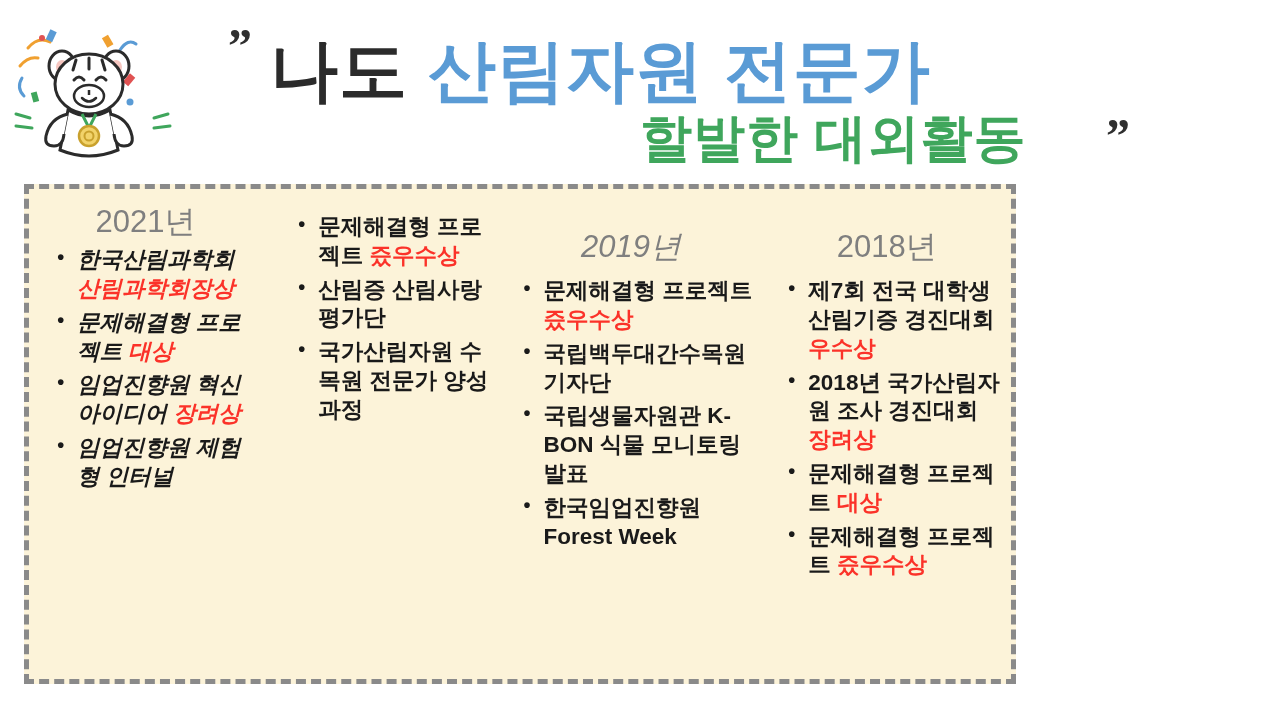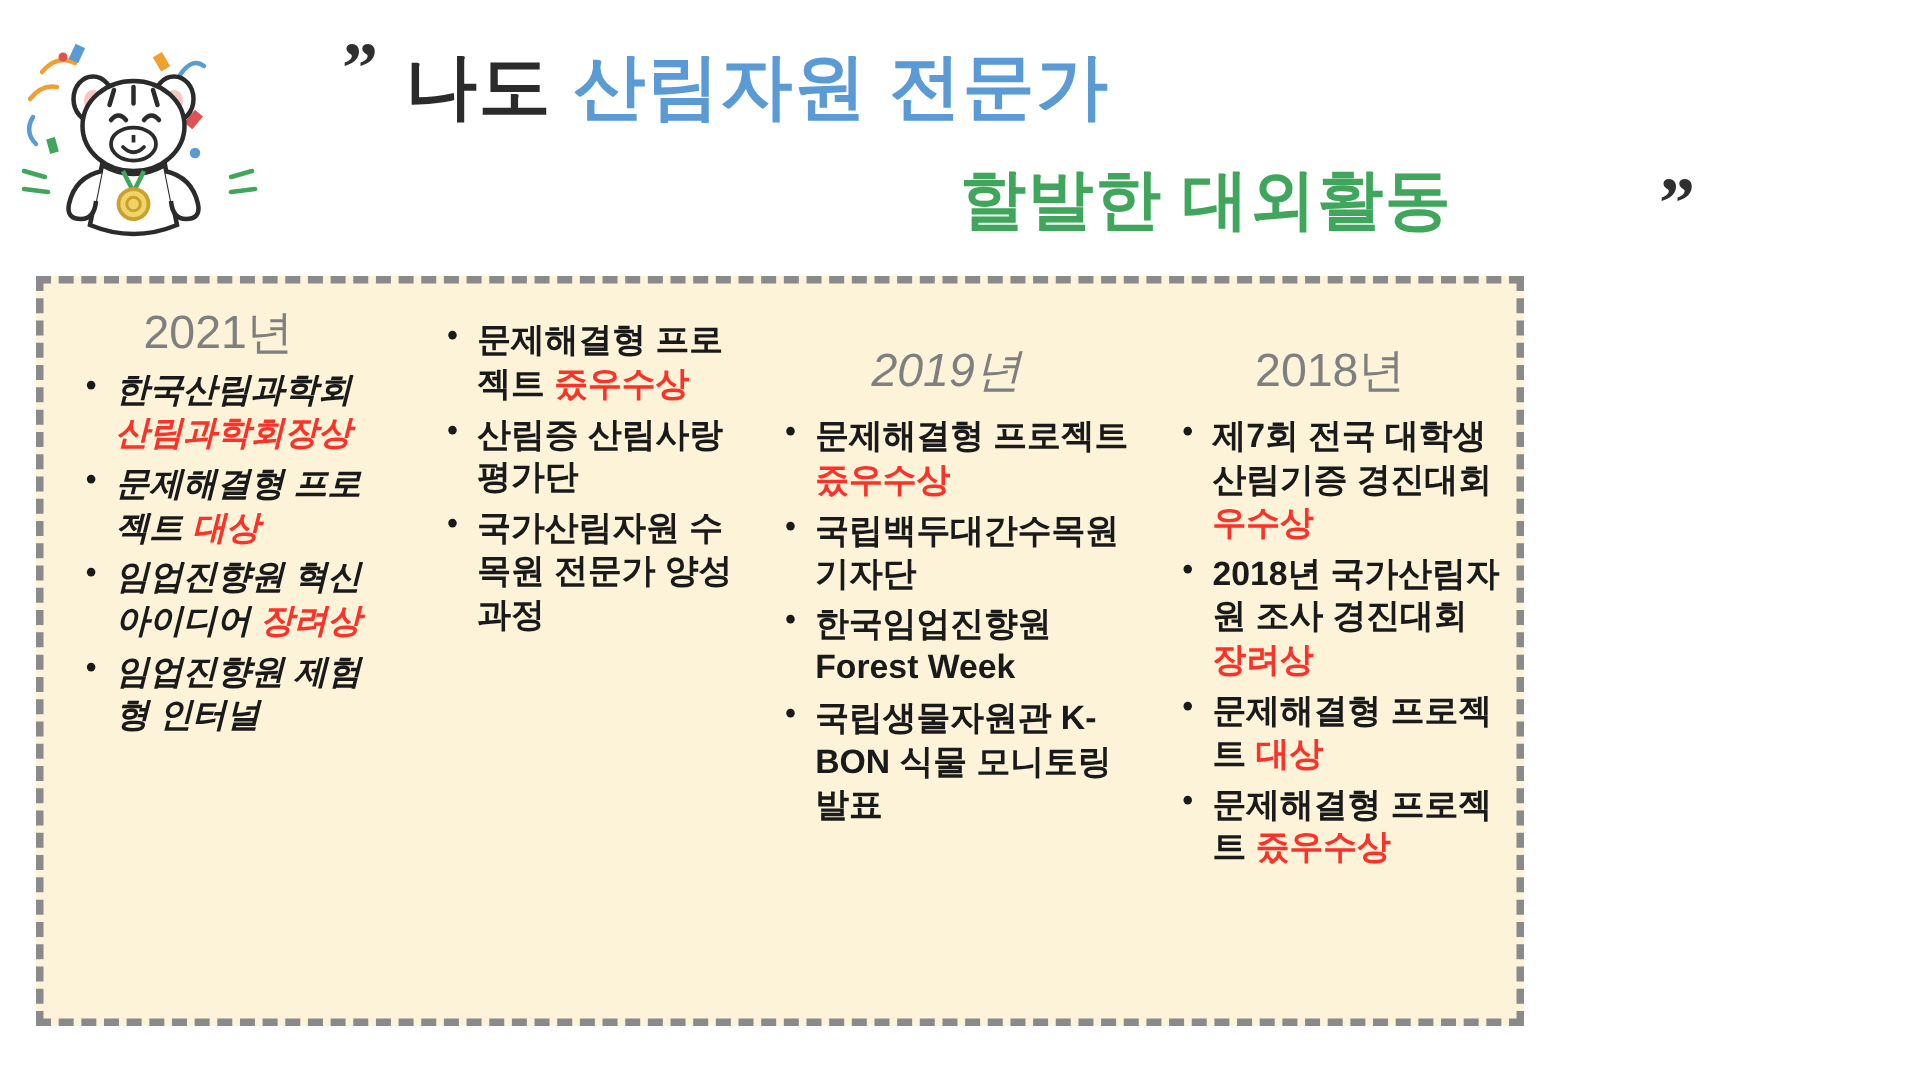--- a/index.html
+++ b/index.html
@@ -39,30 +39,30 @@
     font-size: 48px;
     font-weight: bold;
     color: #2f2f2f;
     font-family: "Liberation Serif", serif;
   }
 
   .title-line1 {
     position: absolute;
     left: 270px;
     top: 26px;
-    font-size: 48px;
+    font-size: 68px;
     font-weight: bold;
     letter-spacing: 1px;
     white-space: nowrap;
   }
   .title-line2 {
     position: absolute;
     left: 640px;
     top: 104px;
-    font-size: 44px;
+    font-size: 52px;
     font-weight: bold;
     letter-spacing: 1px;
     white-space: nowrap;
   }
   .t-dark { color: #2b2b2b; }
   .t-blue { color: #5a9bd5; }
   .t-green { color: #3fa65c; }
 
   .quote-close {
     position: absolute;
@@ -240,22 +240,22 @@
         <li><span>산림증 산림사랑 평가단</span></li>
         <li><span>국가산림자원 수목원 전문가 양성 과정</span></li>
       </ul>
     </div>
 
     <div class="col col-2">
       <div class="col-title">2019년</div>
       <ul class="items">
         <li><span>문제해결형 프로젝트 </span><span class="hl">즜우수상</span></li>
         <li><span>국립백두대간수목원 기자단</span></li>
+        <li><span>국립생물자원관 K-BON 식물 모니토링 발표</span></li>
         <li><span>한국임업진향원 Forest Week</span></li>
-        <li><span>국립생물자원관 K-BON 식물 모니토링 발표</span></li>
       </ul>
     </div>
 
     <div class="col col-3">
       <div class="col-title">2018년</div>
       <ul class="items">
         <li><span>제7회 전국 대학생 산림기증 경진대회 </span><span class="hl">우수상</span></li>
         <li><span>2018년 국가산림자원 조사 경진대회 </span><span class="hl">장려상</span></li>
         <li><span>문제해결형 프로젝트 </span><span class="hl">대상</span></li>
         <li><span>문제해결형 프로젝트 </span><span class="hl">즜우수상</span></li>

